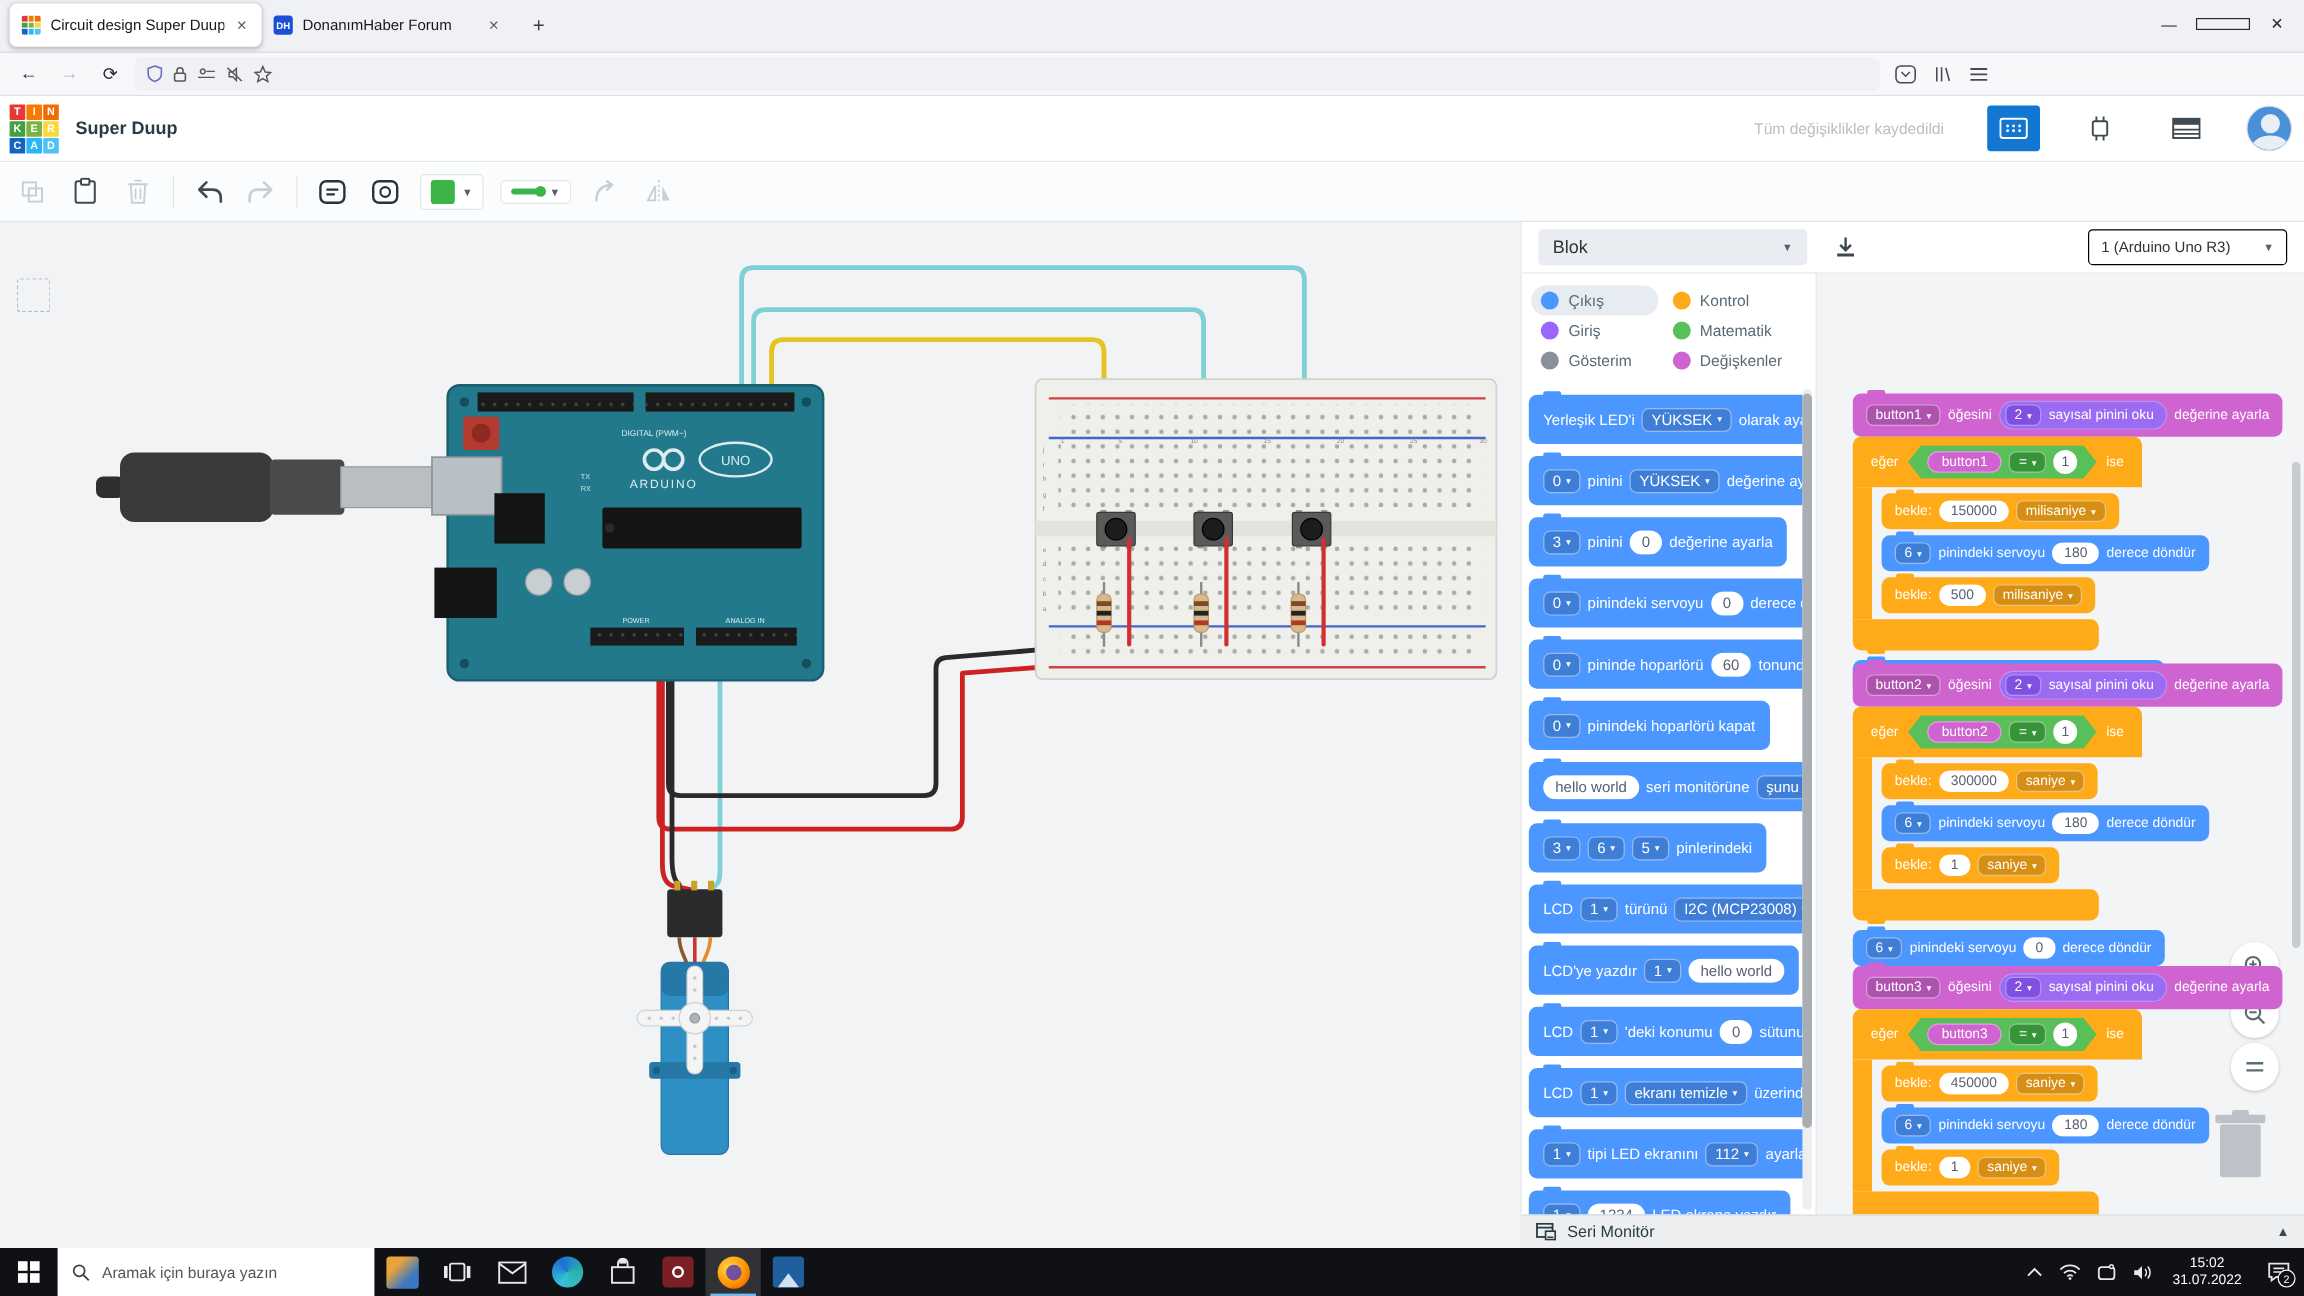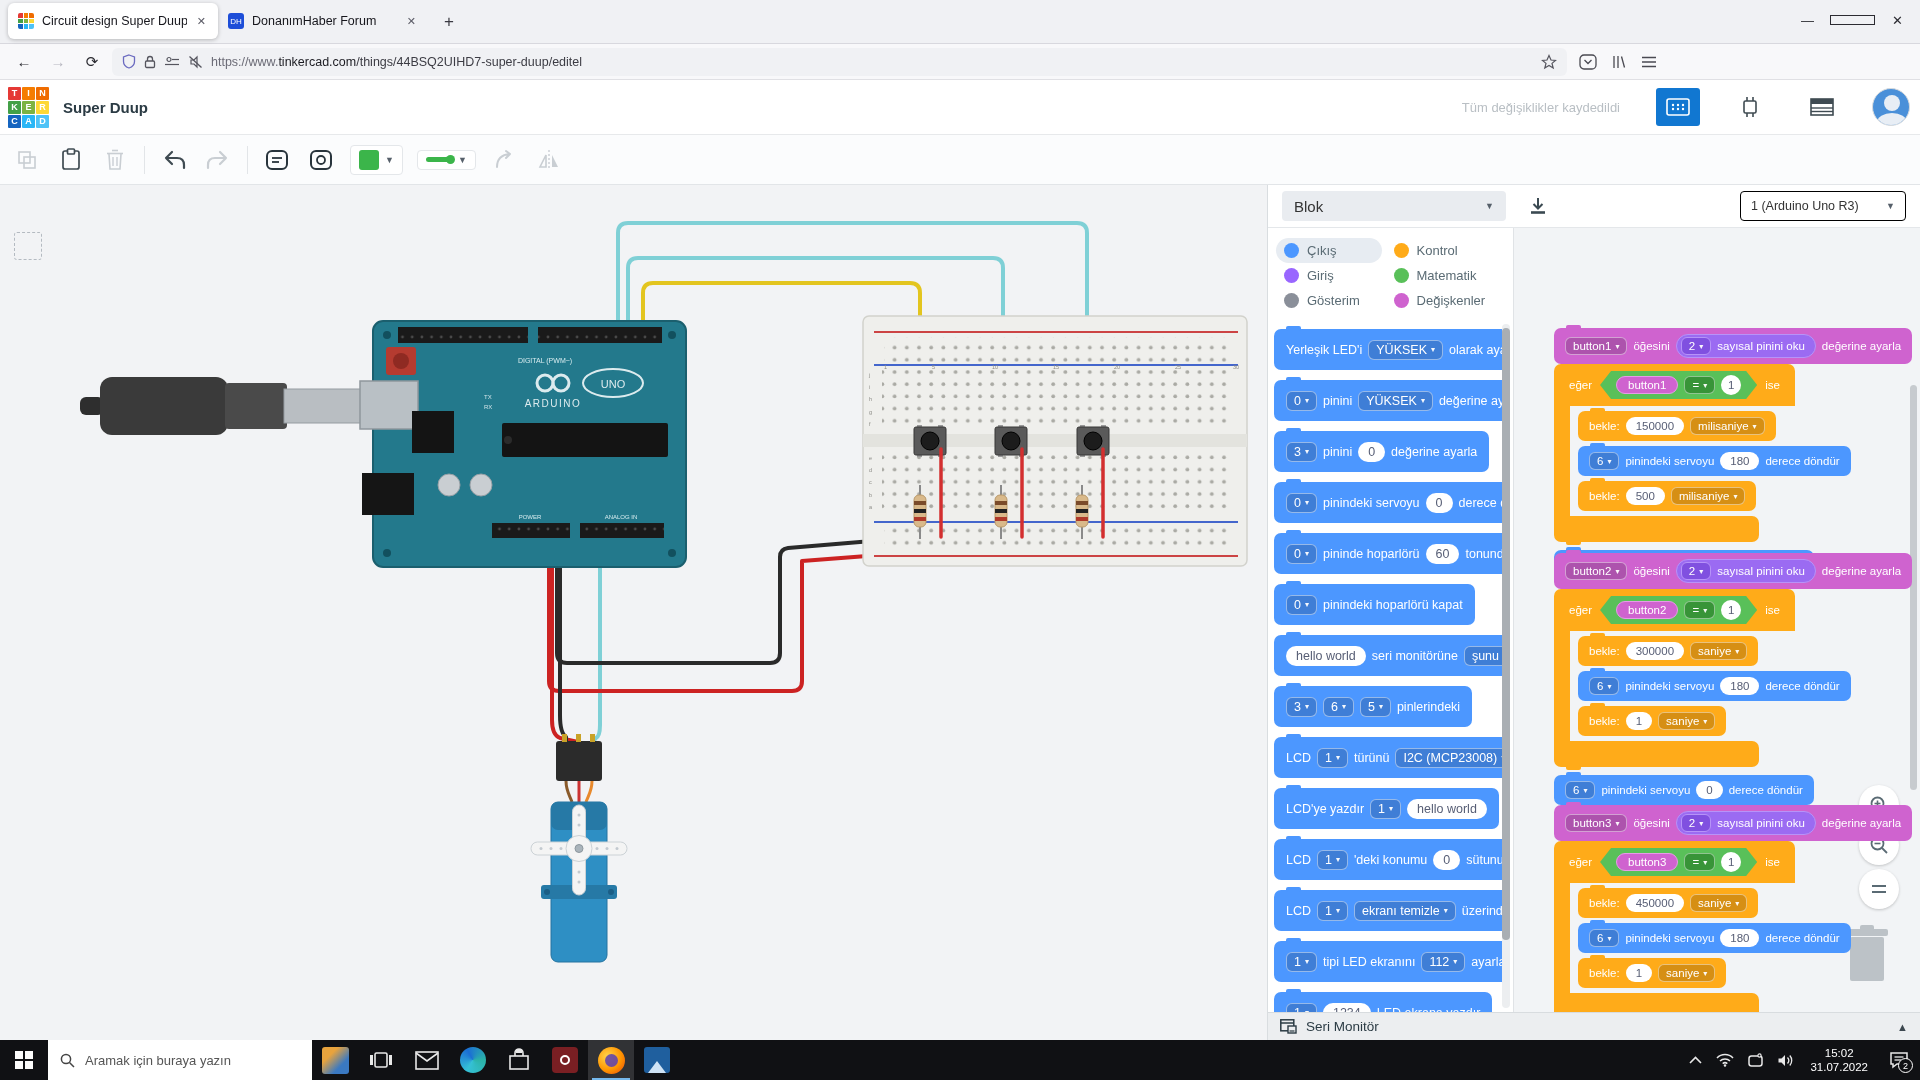--- a/index.html
+++ b/index.html
@@ -9,21 +9,21 @@
 
   
   .tabbar{height:44px;background:#f0f1f4;display:flex;align-items:flex-end;padding:0 0 0 8px;border-bottom:1px solid #d8d8de;position:relative}
   .tab{display:flex;align-items:center;gap:8px;height:36px;margin-bottom:4px;padding:0 10px;border-radius:6px;width:210px;font-size:12.5px;color:#16161c;cursor:default}
   .tab.active{background:#fff;box-shadow:0 1px 4px rgba(0,0,0,.25)}
   .tab .tab-title{flex:1;white-space:nowrap;overflow:hidden}
   .tab-close{color:#5b5b66;font-size:11px;padding:2px}
   .fav{width:16px;height:16px;flex:0 0 16px;border-radius:3px;position:relative}
   .fav.tc{display:grid;grid-template-columns:repeat(3,1fr);grid-template-rows:repeat(3,1fr);gap:1px;border-radius:2px;overflow:hidden}
   .fav.tc i{display:block}
-  .fav.dh{background:#1d4ed8;color:#fff;font-weight:normal;font-size:8px;display:flex;align-items:center;justify-content:center;border-radius:3px}
+  .fav.dh{background:#1d4ed8;color:#fff;font-weight:bold;font-size:8px;display:flex;align-items:center;justify-content:center;border-radius:3px}
   .newtab{width:30px;height:30px;margin:0 0 6px 6px;display:flex;align-items:center;justify-content:center;font-size:17px;color:#3a3a42;border-radius:4px}
   .wincontrols{position:absolute;right:0;top:0;height:40px;display:flex}
   .wincontrols span{width:45px;display:flex;align-items:center;justify-content:center;font-size:13px;color:#2b2b31}
   .maxbox{width:10px;height:10px;border:1.2px solid #2b2b31;display:inline-block}
 
   
   .urlbar{height:36px;background:#f8f8fa;display:flex;align-items:center;padding:0 10px;gap:6px;border-bottom:1px solid #e0e0e4}
   .navbtn{width:28px;height:28px;display:flex;align-items:center;justify-content:center;font-size:15px;color:#2b2b31}
   .navbtn.disabled{color:#b6b6bf}
   .urlfield{flex:1;height:28px;background:#f0f1f4;border-radius:6px;display:flex;align-items:center;padding:0 10px;gap:8px;max-width:1455px}
@@ -101,21 +101,21 @@
   .bt{color:#fff}
   .bdd{display:inline-flex;align-items:center;gap:4px;padding:2px 7px;border-radius:6px;background:rgba(0,0,0,.16);border:1px solid rgba(255,255,255,.45)}
   .bdd .caret{font-size:8px;opacity:.95}
   .bnum{background:#fff;color:#575e75;border-radius:12px;padding:2px 9px;min-width:22px;text-align:center;border:1px solid rgba(255,255,255,.5)}
   .brep{display:inline-flex;align-items:center;gap:6px;background:#9b6bf2;border-radius:14px;padding:2px 10px 2px 4px;border:1px solid #b793f8}
   .brep .bdd{background:#8050e0;border-color:#b793f8}
   .bhex{display:inline-flex;align-items:center;gap:6px;background:#59c059;padding:4px 16px;clip-path:polygon(11px 0,calc(100% - 11px) 0,100% 50%,calc(100% - 11px) 100%,11px 100%,0 50%)}
   .bhex .bvar{background:#cf63cf;border-radius:12px;padding:2px 11px;border:1px solid #e79ae7}
   .bhex .bdd{background:#389438}
   .bhex .bnum{border-radius:50%;min-width:20px;height:20px;display:inline-flex;align-items:center;justify-content:center;padding:0}
-  .cluster{position:absolute;left:40px;width:max-content}
+  .cluster{position:absolute;left:30px;width:max-content}
   .if-head{position:relative;display:flex;align-items:center;gap:8px;background:#ffab19;border-radius:7px 7px 0 0;padding:7px 15px;width:max-content;color:#fff;font-size:11.5px}
   .if-body{display:flex;flex-direction:column;gap:5px;padding:5px 0 5px 8px;border-left:16px solid #ffab19;width:max-content}
   .if-foot{position:relative;height:26px;width:205px;background:#ffab19;border-radius:0 7px 7px 7px}
   .if-foot::after{content:'';position:absolute;bottom:-3px;left:12px;width:15px;height:5px;border-radius:2px;background:#ffab19}
   .crow.after{margin-top:8px}
 
   
   .taskbar{height:40px;background:#101114;display:flex;align-items:center;color:#fff}
   .tb-start{width:48px;height:40px;display:flex;align-items:center;justify-content:center}
   .winlogo{display:grid;grid-template-columns:8px 8px;grid-template-rows:8px 8px;gap:1.5px}
@@ -181,21 +181,20 @@
         </svg>
       <svg width="16" height="12" viewBox="0 0 16 12">
           <circle cx="5" cy="3.5" r="2" fill="none" stroke="#55555e" stroke-width="1.2"></circle>
           <line x1="8" y1="3.5" x2="15" y2="3.5" stroke="#55555e" stroke-width="1.2"></line>
           <line x1="1" y1="8.5" x2="15" y2="8.5" stroke="#55555e" stroke-width="1.2"></line>
         </svg>
       <svg width="15" height="14" viewBox="0 0 15 14">
           <path d="M3 5 H6 L9 2 V12 L6 9 H3 Z" fill="none" stroke="#55555e" stroke-width="1.2"></path>
           <line x1="1.5" y1="1.5" x2="13.5" y2="12.5" stroke="#55555e" stroke-width="1.3"></line>
         </svg>
-      <span class="urltext"><span>https://www.</span><span class="domain">tinkercad.com</span><span class="path">/things/44BSQ2UIHD7-super-duup/editel</span></span>
       <svg width="16" height="16" viewBox="0 0 16 16">
           <path d="M8 1.5 L10 6 L14.5 6.4 L11 9.4 L12.2 14 L8 11.5 L3.8 14 L5 9.4 L1.5 6.4 L6 6 Z" fill="none" stroke="#55555e" stroke-width="1.2"></path>
         </svg>
     </div>
     <div class="urlicons">
       <svg width="18" height="16" viewBox="0 0 18 16">
           <rect x="1" y="1" width="16" height="14" rx="4" fill="none" stroke="#4a4a52" stroke-width="1.3"></rect>
           <path d="M5.5 6 L9 9.5 L12.5 6" fill="none" stroke="#4a4a52" stroke-width="1.3"></path>
         </svg>
       <svg width="16" height="16" viewBox="0 0 16 16">

